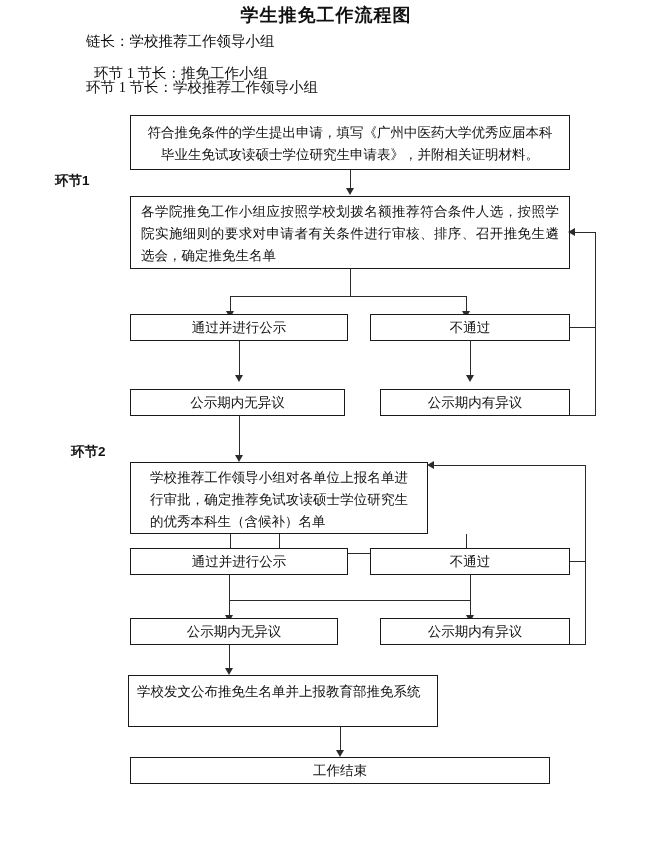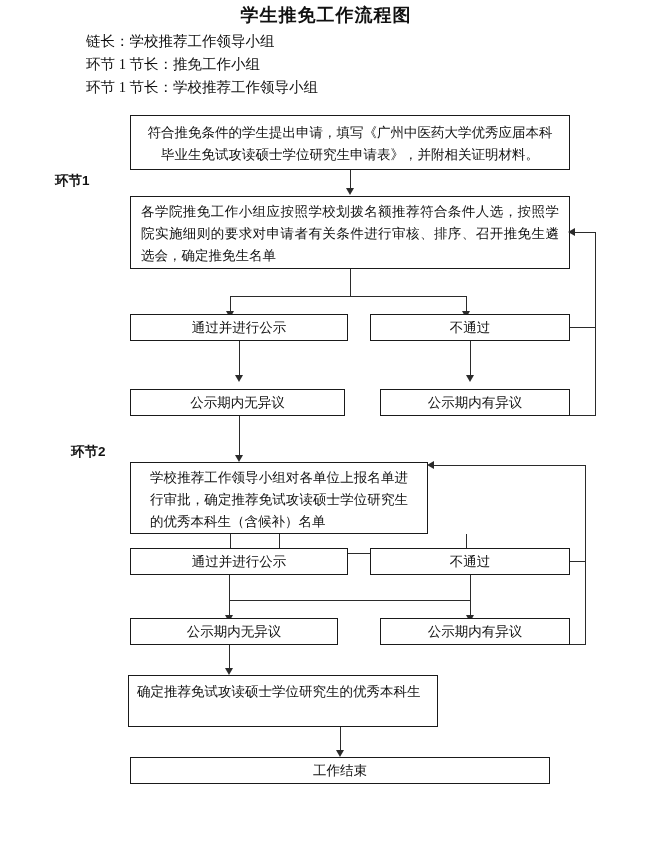--- a/index.html
+++ b/index.html
@@ -25,21 +25,21 @@
     font-family: "Liberation Sans", "DejaVu Sans", sans-serif;
   }
 
   .hdr-line {
     position: absolute;
     left: 86px;
     font-size: 14.5px;
     white-space: nowrap;
   }
   .hdr1 { top: 32px; }
-  .hdr2 { top: 55px; }
+  .hdr2 { top: 64px; margin-left: 8px; }
   .hdr3 { top: 78px; }
 
   .stage-label {
     position: absolute;
     font-size: 13.5px;
     font-weight: bold;
     font-family: "Liberation Sans", "DejaVu Sans", sans-serif;
     white-space: nowrap;
   }
   .stage1 { left: 55px; top: 172px; }
@@ -166,21 +166,21 @@
 
   <div class="h thick" style="left:570px; top:561px; width:16px;"></div>
   <div class="h thick" style="left:570px; top:644px; width:16px;"></div>
   <div class="v thick" style="left:585px; top:465px; height:179px;"></div>
   <div class="h thick" style="left:432px; top:465px; width:154px;"></div>
   <div class="arrow-l" style="left:427px; top:460.5px;"></div>
 
   <div class="v" style="left:229px; top:645px; height:26px;"></div>
   <div class="arrow-d" style="left:224.5px; top:668px;"></div>
 
-  <div class="box pad" style="left:128px; top:675px; width:310px; height:52px; padding:5px 8px;">确定推荐免试攻读硕士学位研究生的优秀本科生</div>
+  <div class="box pad" style="left:128px; top:675px; width:310px; height:52px; padding:5px 8px;">学校发文公布推免生名单并上报教育部推免系统</div>
 
   <div class="v" style="left:340px; top:727px; height:26px;"></div>
   <div class="arrow-d" style="left:335.5px; top:750px;"></div>
 
   <div class="box center" style="left:130px; top:757px; width:420px; height:27px;">工作结束</div>
 
 
 </div>
 
 </body></html>

